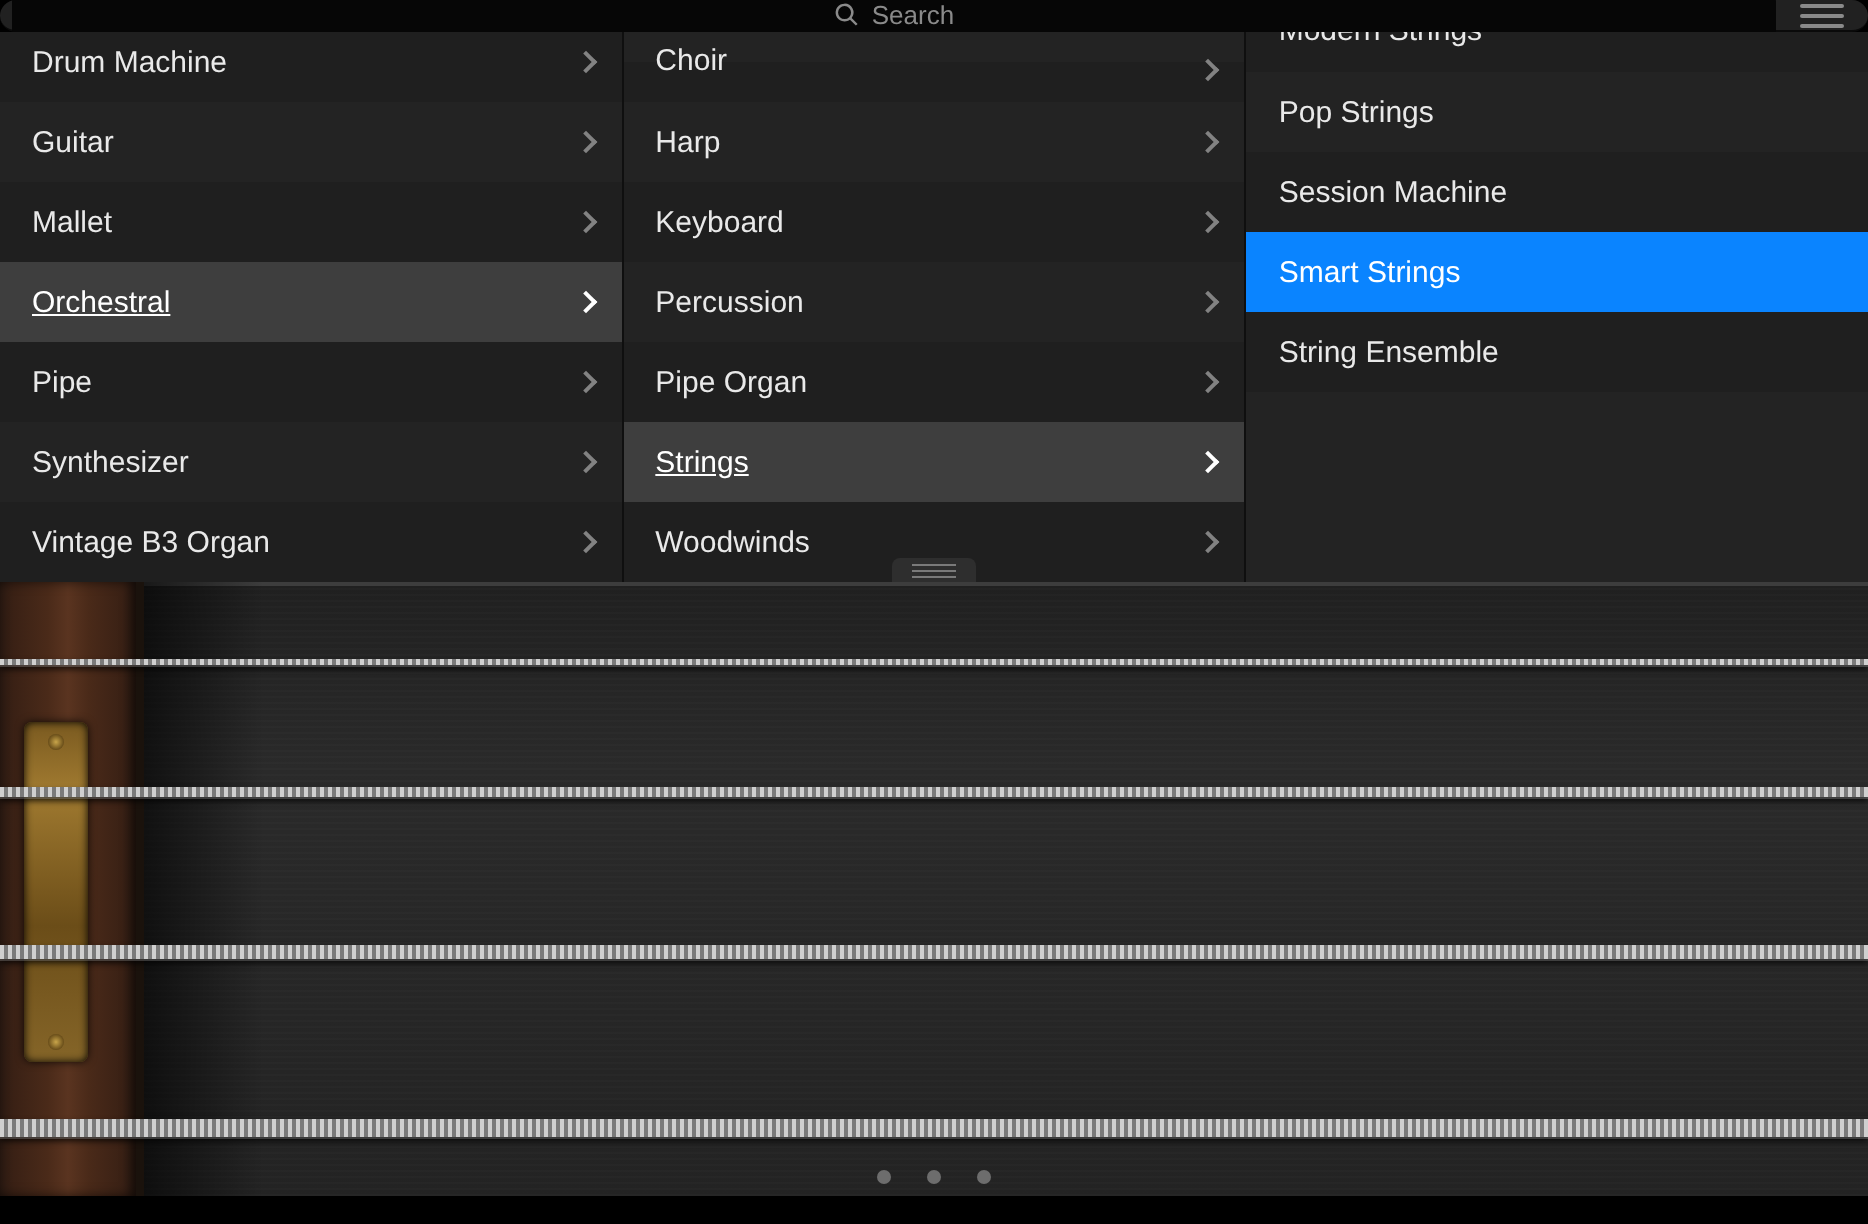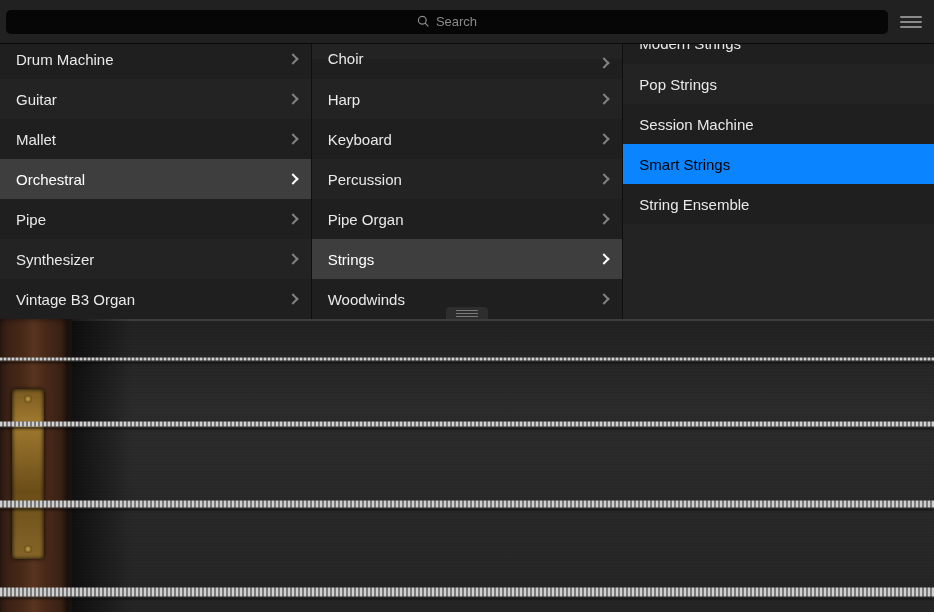--- a/index.html
+++ b/index.html
@@ -8,27 +8,28 @@
     height: 612px;
     overflow: hidden;
     font-family: -apple-system, "Helvetica Neue", Helvetica, Arial, sans-serif;
     background: #000;
     color: #dcdcdc;
     position: relative;
   }
 
   
   .topbar {
-    height: 44px;
+    height: 16px;
     width: 100%;
     background: #212121;
     display: flex;
     align-items: center;
     padding: 3px 6px 3px 6px;
     border-bottom: 1px solid #0a0a0a;
+    border-radius: 10px;
   }
   .search {
     flex: 1;
     height: 24px;
     background: #060606;
     border-radius: 5px;
     display: flex;
     align-items: center;
     justify-content: center;
     gap: 6px;
@@ -78,22 +79,22 @@
     display: flex;
     align-items: center;
     padding: 0 14px 0 16px;
     font-size: 15px;
     color: #e9e9e9;
     justify-content: space-between;
     cursor: pointer;
     background: #232323;
   }
   .row:nth-child(odd) { background: #1f1f1f; }
-  .row.sel   { background: #3e3e3e; color: #fff; }
-  .row.blue  { background: #0a84ff; color: #000000; }
+  .row.sel   { background: #3e3e3e; color: #fff; text-decoration: underline; }
+  .row.blue  { background: #0a84ff; color: #ffffff; }
   .row.partial-top { height: 20px; align-items: flex-start; padding-top: 0; }
   .row.partial-top span { position: relative; top: -9px; }
   .chev {
     width: 8px; height: 8px;
     border-right: 2px solid #828282;
     border-top: 2px solid #828282;
     transform: rotate(45deg);
     flex-shrink: 0;
   }
   .row.sel .chev, .row.blue .chev { border-color: #fff; }

